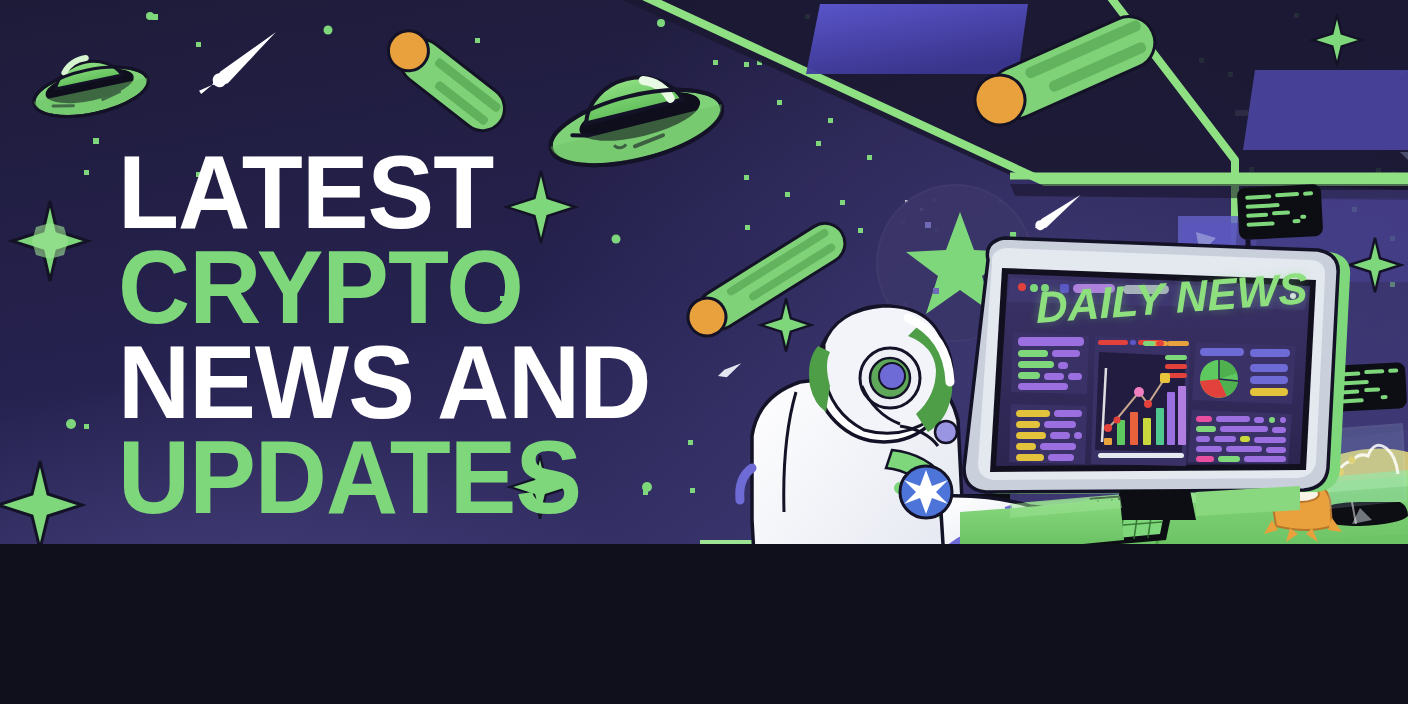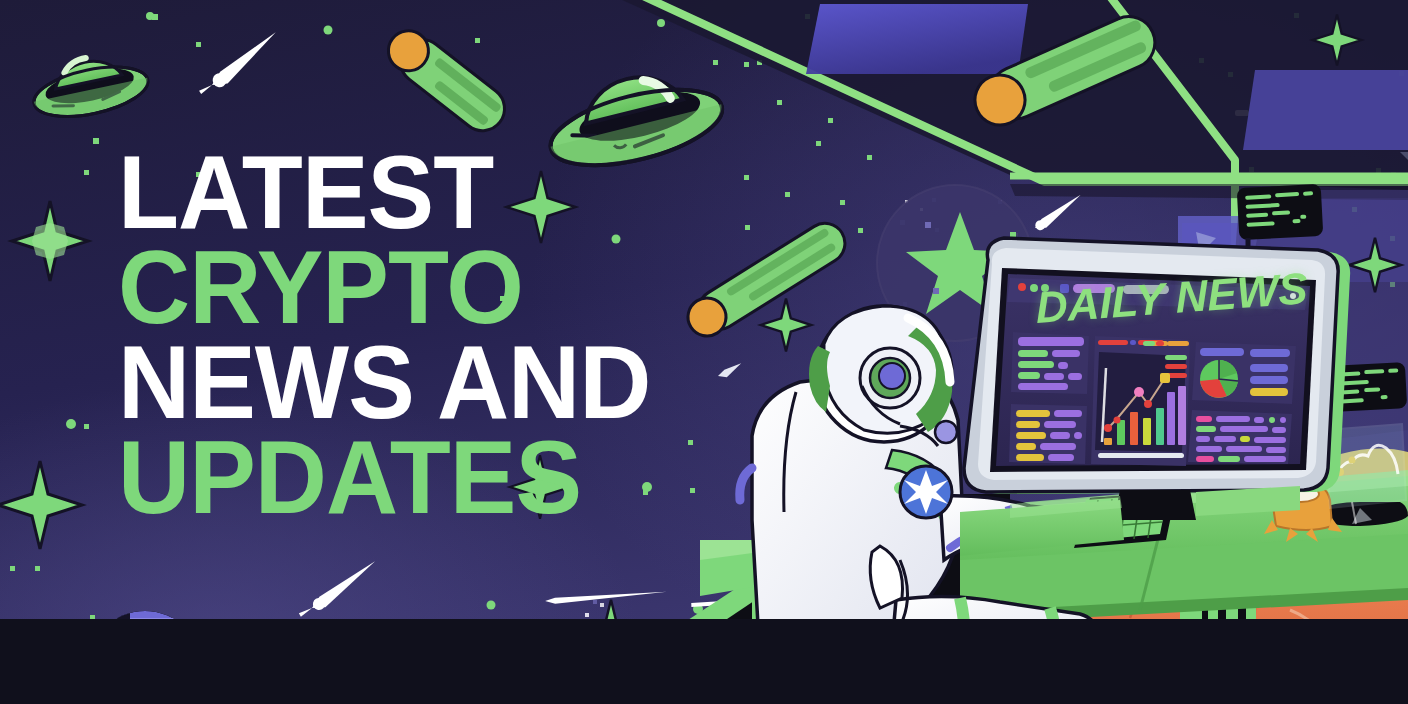--- a/index.html
+++ b/index.html
@@ -4,21 +4,21 @@
 <title>Latest Crypto News and Updates</title>
 <style>
   * { margin:0; padding:0; box-sizing:border-box; }
   html,body { background:#10101c; }
   body {
     font-family:"Liberation Sans", sans-serif;
     display:flex; align-items:flex-start; justify-content:flex-start;
   }
   #banner {
     position:relative;
-    width:1408px; height:619px;
+    width:1408px; height:544px;
     overflow:hidden;
     background:
       radial-gradient(ellipse 70% 80% at 78% 38%, #3b3566 0%, rgba(59,53,102,0) 62%),
       radial-gradient(ellipse 60% 70% at 18% 86%, #3e3a6e 0%, rgba(62,58,110,0) 60%),
       linear-gradient(168deg,#201d3c 0%,#221f42 45%,#2e2a58 75%,#3a3569 100%);
   }
   svg.full { position:absolute; left:0; top:0; width:1408px; height:704px; display:block; }
 
   
   #headline {

